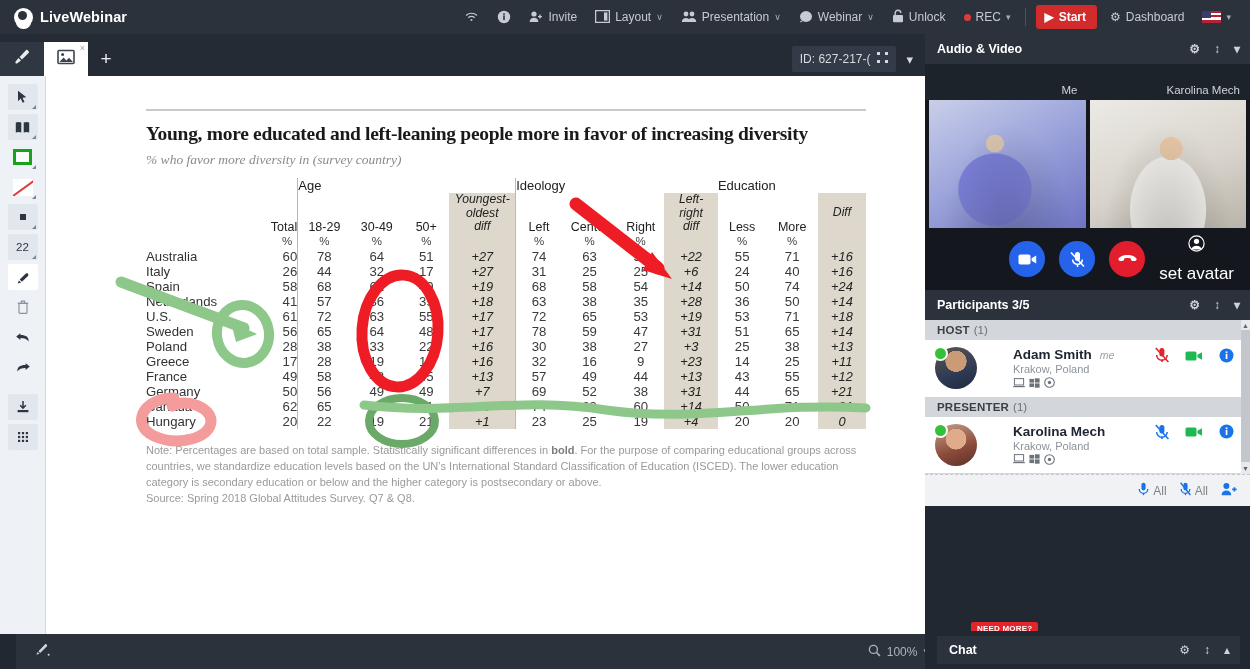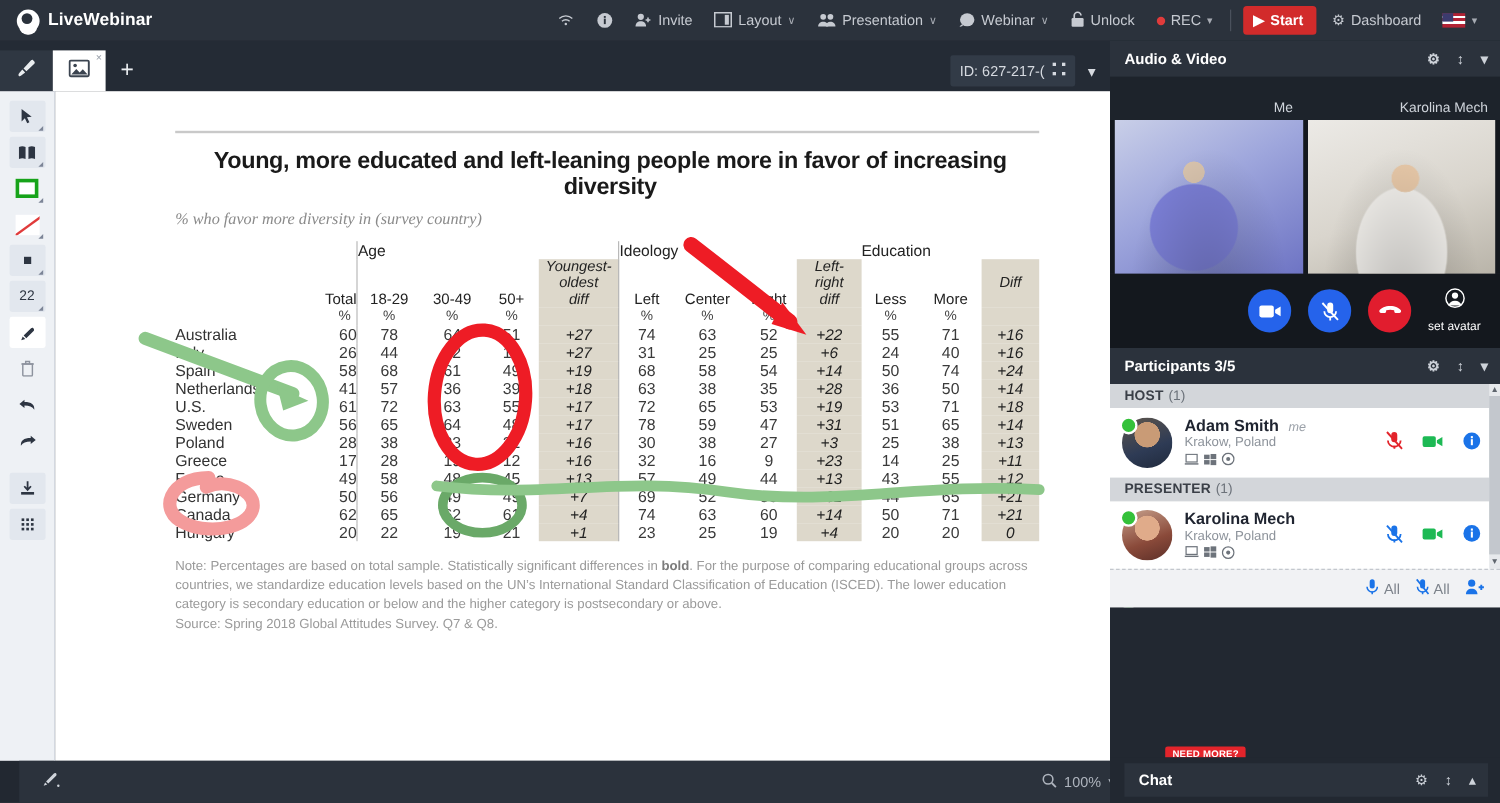--- a/index.html
+++ b/index.html
@@ -96,23 +96,23 @@
 
   
   .canvas {
     position: absolute; left: 46px; top: 76px; width: 879px; height: 558px;
     background: #fff; overflow: hidden;
   }
   .slide { position:absolute; left:0; top:0; width:879px; height:558px; }
   .pew { position:absolute; left:100px; top:33px; width:725px; }
   .rule-top { border-top: 2px solid #c9c9c9; width: 720px; }
   .pew-title {
-    font-family: Liberation Sans, sans-serif;
+    font-family: Liberation Serif, serif;
     font-weight: bold; font-size: 19.5px; color: #1a1a1a;
-    margin-top: 12px; letter-spacing: -0.3px; line-height: 1.15; text-align: center;
+    margin-top: 12px; letter-spacing: -0.3px; line-height: 1.15;
   }
   .pew-sub {
     font-family: "Liberation Serif", serif; font-style: italic;
     font-size: 13.5px; color: #8a8a8a; margin-top: 7px;
   }
 
   table.pewtab { border-collapse: collapse; margin-top: 10px; width: 720px;
     font-size: 13px; color: #333; }
   table.pewtab td, table.pewtab th { padding: 0; font-weight: normal; }
   .grp-head { text-align:left; font-weight:bold; font-size:13px; color:#222; padding-bottom:4px; }
@@ -166,34 +166,34 @@
       linear-gradient(160deg, #eceae6 0%, #d9d5cd 55%, #b9b4a9 100%); }
   .vid::after{ content:""; position:absolute; inset:0;
       background:radial-gradient(ellipse at 50% 120%, rgba(0,0,0,.22), transparent 60%); }
   .callbar { height:62px; background:#14181e; display:flex; align-items:center; justify-content:flex-end;
              gap:14px; padding-right:16px; }
   .cbtn { width:36px; height:36px; border-radius:50%; display:flex; align-items:center;
           justify-content:center; color:#fff; font-size:15px; cursor:pointer; }
   .cbtn.blue { background:#2563eb; }
   .cbtn.red  { background:#e11d2e; }
   .setav { display:flex; flex-direction:column; align-items:center; gap:7px; color:#fff;
-           font-size:10px; cursor:pointer; }
+           font-size:17px; cursor:pointer; }
   .needmore {
     position:absolute; left:46px; top:332px; background:#e3242b; color:#fff;
     font-size:8px; font-weight:bold; padding:2px 6px; border-radius:2px; letter-spacing:.2px;
   }
   .plist { background:#fff; height:186px; position:relative; overflow:hidden; }
   .grp {
     background:#d3d6da; color:#3a3f47; font-size:11.5px; padding:4px 10px 4px 12px;
     display:flex; align-items:center;
   }
   .grp b { font-weight:bold; letter-spacing:.2px; }
   .grp span.cnt { color:#6c727a; margin-left:4px; }
   .grp .srch { margin-left:auto; font-size:11px; color:#5a6068; }
-  .prow { display:flex; align-items:center; padding:7px 10px 7px 10px; background:#fff; }
+  .prow { display:flex; align-items:flex-start; padding:7px 10px 7px 10px; background:#fff;gap:26px; }
   .pav { width:42px; height:42px; border-radius:50%; position:relative; flex:0 0 42px; }
   .pav.a { background: radial-gradient(circle at 50% 34%, #c99b76 0 30%, transparent 31%),
                        linear-gradient(160deg,#5e564c,#2e3b55 60%,#202a3c); }
   .pav.b { background: radial-gradient(circle at 50% 36%, #e0ab8a 0 30%, transparent 31%),
                        linear-gradient(160deg,#c7a18d,#8a4a3a 60%,#5c2f28); }
   .pav.c { background: radial-gradient(circle at 50% 36%, #d8a683 0 30%, transparent 31%),
                        linear-gradient(160deg,#d8c3b0,#b07c6a 60%,#7c4a3e); }
   .pav .dot { position:absolute; left:-2px; top:-1px; width:15px; height:15px; border-radius:50%;
               background:#34c13a; border:2px solid #fff; }
   .pinfo { margin-left:10px; flex:1; }

